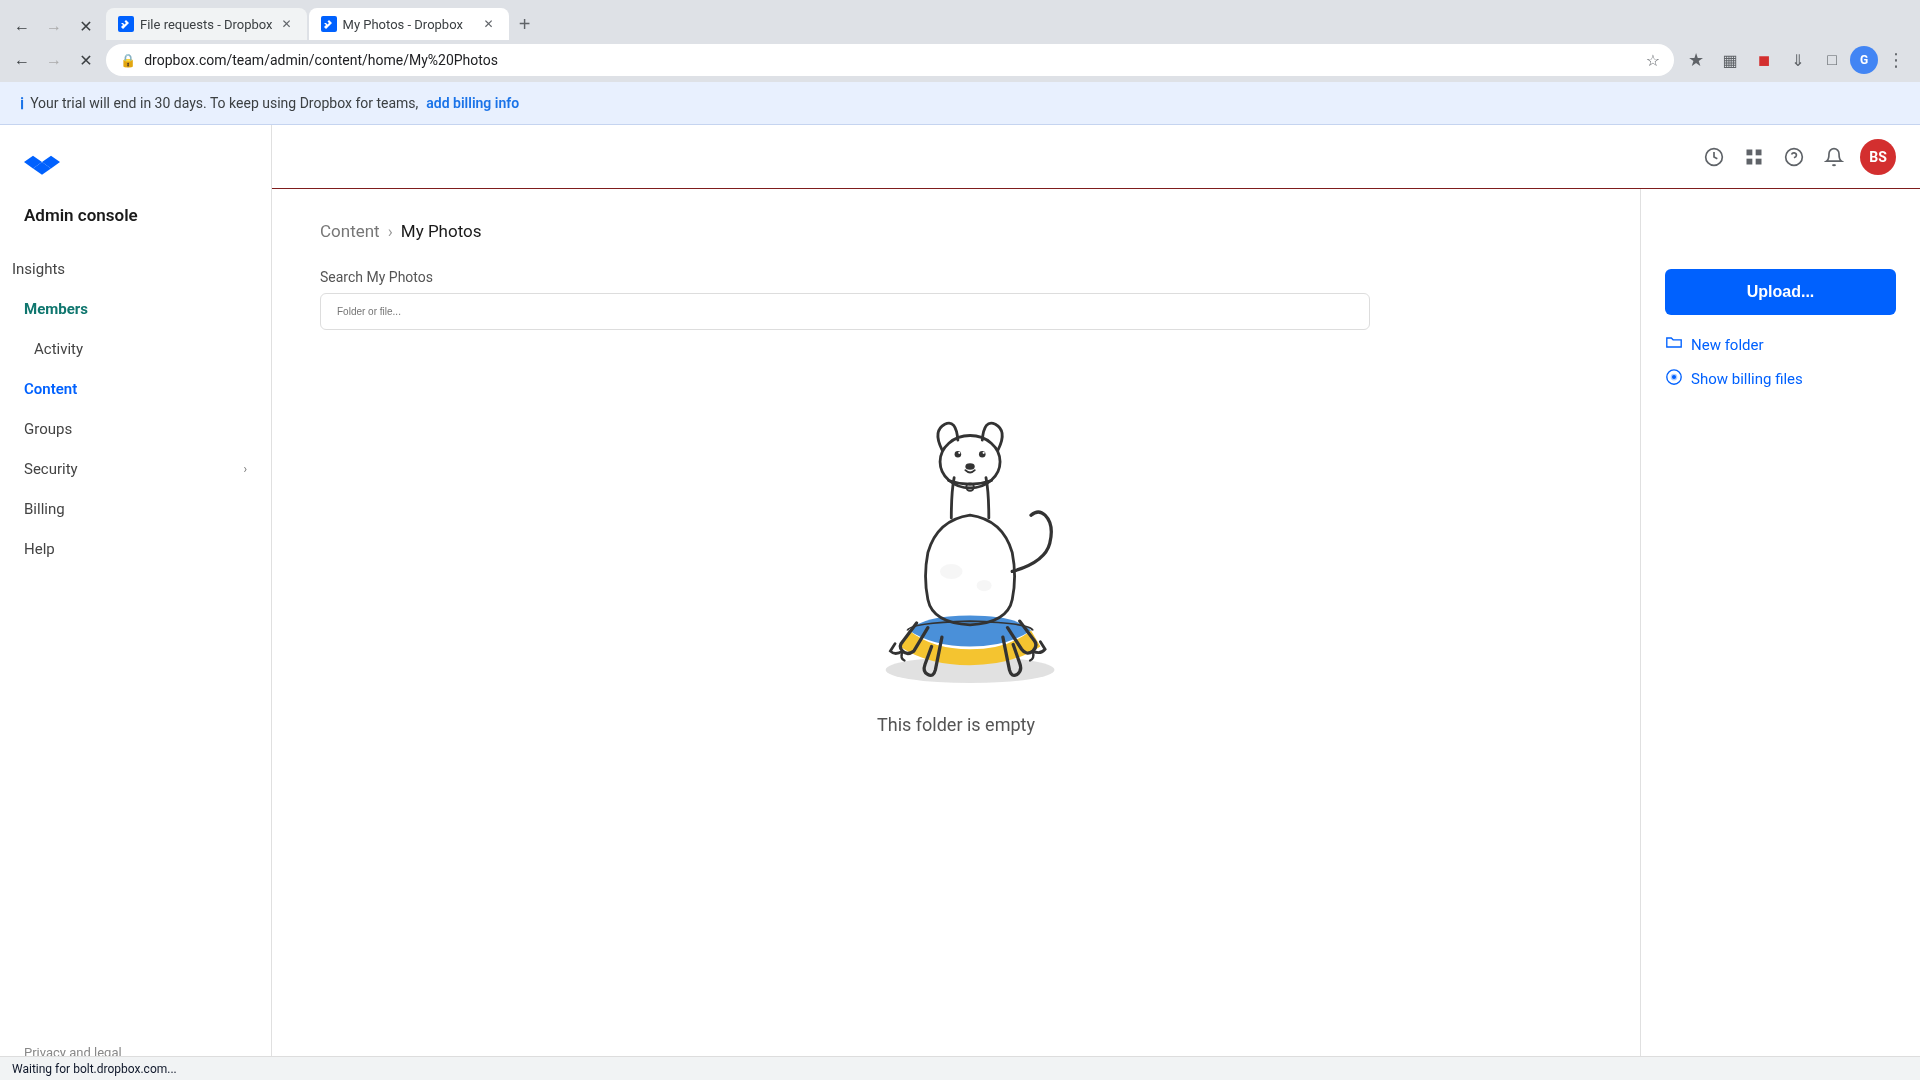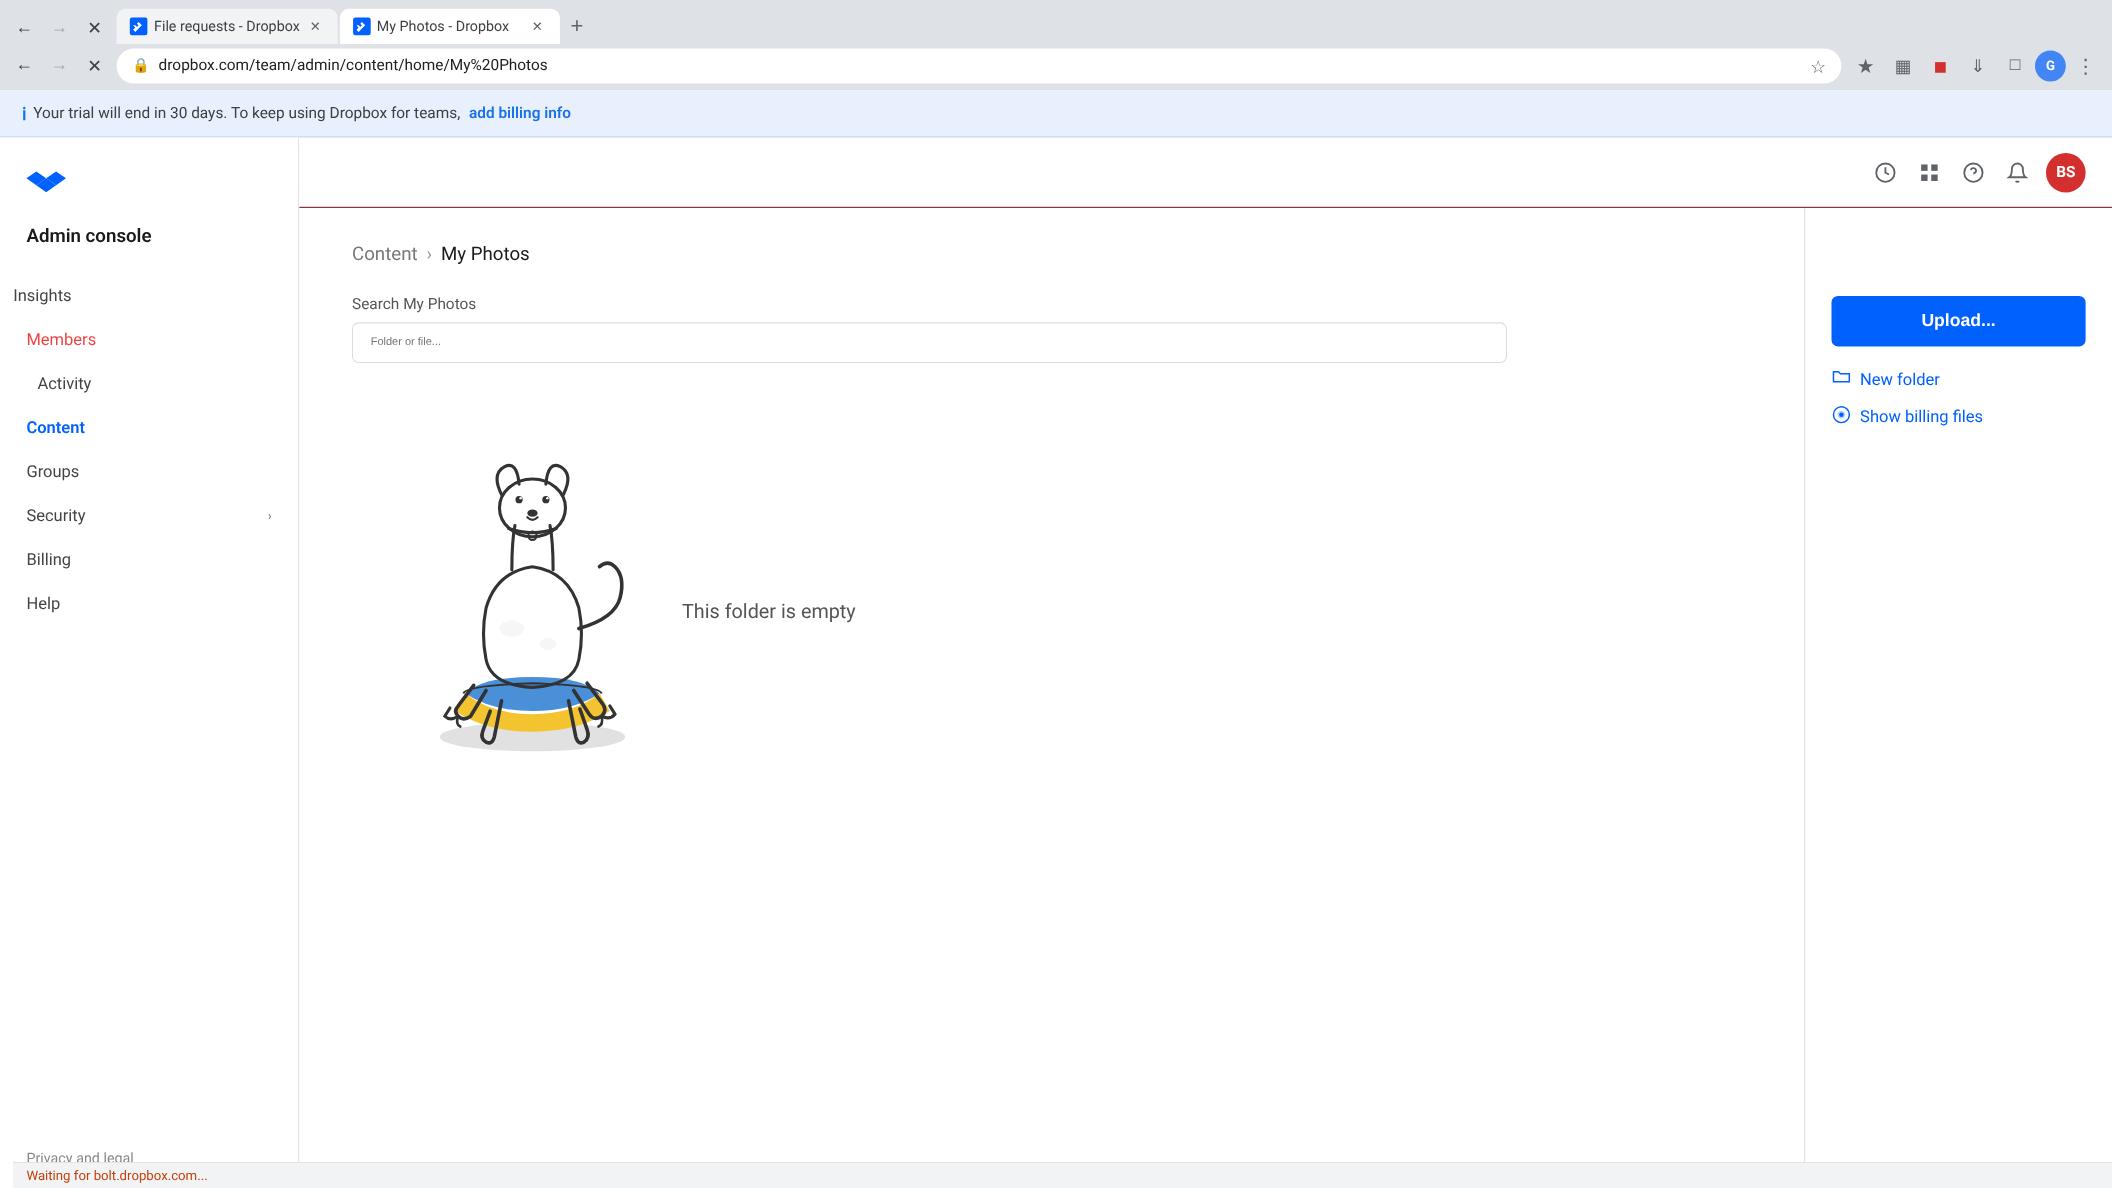--- a/index.html
+++ b/index.html
@@ -84,21 +84,21 @@
         <path d="M10 26 L20 33 L30 26 L20 19 Z" fill="#0061fe"></path>
       </svg>
     </div>
 
     <div style="padding:0 24px 24px;font-size:17px;font-weight:600;color:#1a1a1a;">Admin console</div>
 
     <nav>
       <div style="padding:11px 12px;font-size:15px;color:#444;cursor:pointer;">
         <span>Insights</span>
       </div>
-      <div style="padding:11px 24px;font-size:15px;color:#ef4444;cursor:pointer;">
+      <div style="padding:11px 24px;font-size:15px;color:#0f766e;cursor:pointer;font-weight:bold;">
         <span>Members</span>
       </div>
       <div style="padding:11px 34px;font-size:15px;color:#444;cursor:pointer;">
         <span>Activity</span>
       </div>
       <div style="padding:11px 24px;font-size:15px;color:#0061fe;font-weight:600;cursor:pointer;">
         <span>Content</span>
       </div>
       <div style="padding:11px 24px;font-size:15px;color:#444;cursor:pointer;">
         <span>Groups</span>
@@ -161,21 +161,21 @@
 
         <div style="display:flex;align-items:center;gap:8px;font-size:17px;margin-bottom:28px;">
           <a style="color:#777;cursor:pointer;text-decoration:none;font-size:17px;">Content</a>
           <span style="color:#999;font-size:17px;">›</span>
           <span style="color:#1a1a1a;font-size:17px;font-weight:400;">My Photos</span>
         </div>
 
         <div style="font-size:14px;color:#555;margin-bottom:8px;">Search My Photos</div>
         <input style="width: 100%; max-width: 1050px; border: 1px solid rgb(221, 221, 221); border-radius: 6px; padding: 12px 16px; font-size: 10px; color: rgb(51, 51, 51); outline: none; display: block; margin-bottom: 48px;" placeholder="Folder or file...">
 
-        <div style="display:flex;flex-direction:row;align-items:center;justify-content:flex-start;padding:20px 0;">
+        <div style="display:flex;flex-direction:column;align-items:center;justify-content:center;padding:20px 0;">
 
           <svg viewBox="0 0 320 320" style="width:300px;height:300px;margin-bottom:16px;">
 
             <ellipse cx="175" cy="290" rx="90" ry="14" fill="#333" opacity="0.15"></ellipse>
 
             <path d="M100 265 Q130 285 175 285 Q220 285 250 265 L240 248 Q215 268 175 268 Q135 268 110 248 Z" fill="#f4c430"></path>
             <path d="M110 248 Q135 265 175 265 Q215 265 240 248 Q225 232 175 232 Q125 232 110 248 Z" fill="#4a90d9"></path>
             <path d="M108 248 Q110 240 175 238 Q240 240 242 248" fill="none" stroke="#333" stroke-width="2"></path>
 
             <path d="M130 245 L115 270 Q108 275 103 270 Q98 265 103 260 L118 240" fill="none" stroke="#333" stroke-width="3.5" stroke-linecap="round"></path>
@@ -238,15 +238,15 @@
               <circle cx="10" cy="10" r="1.5" fill="#0061fe"></circle>
             </svg>
           </span>
           <span>Show billing files</span>
         </div>
       </div>
     </div>
   </div>
 </div>
 
-<div style="background:#f1f3f4;height:24px;display:flex;align-items:center;padding:0 12px;font-size:12px;color:#c2410c;border-top:1px solid #ddd;position:fixed;bottom:0;left:12px;right:0;">
+<div style="background:#f1f3f4;height:24px;display:flex;align-items:center;padding:0 12px;font-size:12px;color:#0f172a;border-top:1px solid #ddd;position:fixed;bottom:0;left:0;right:0;">
   <span>Waiting for bolt.dropbox.com...</span>
 </div>
 
 </body></html>

